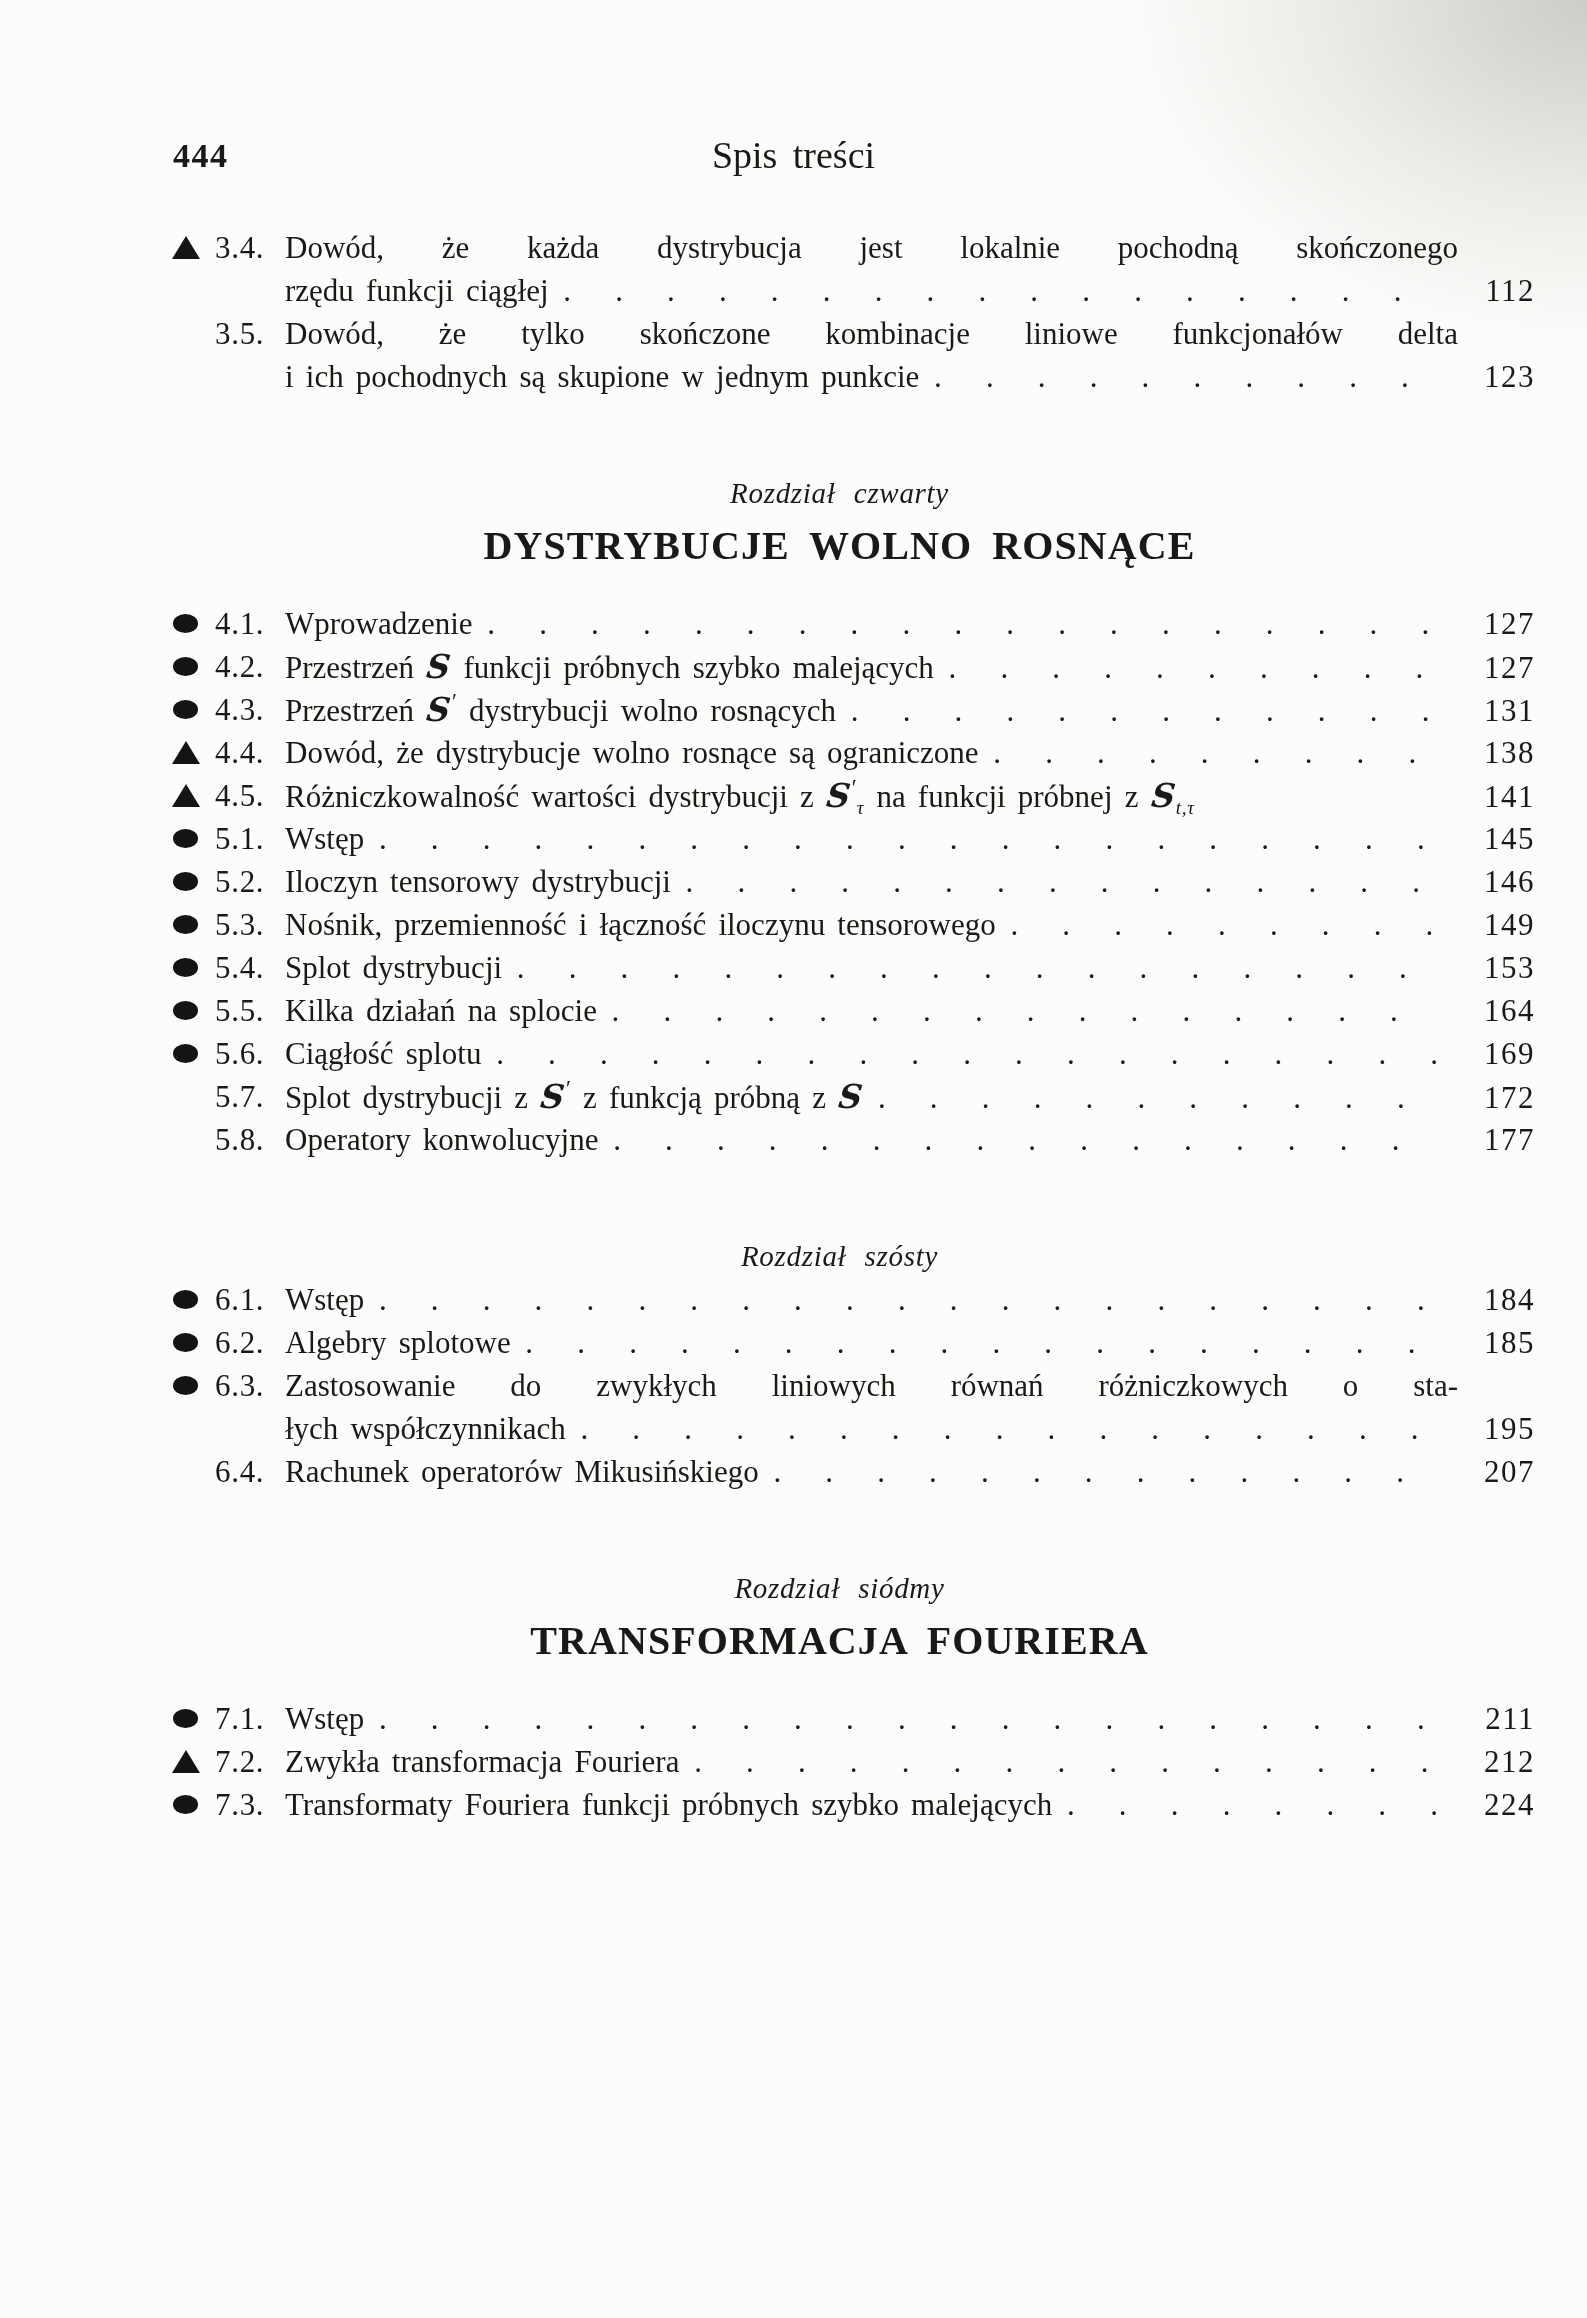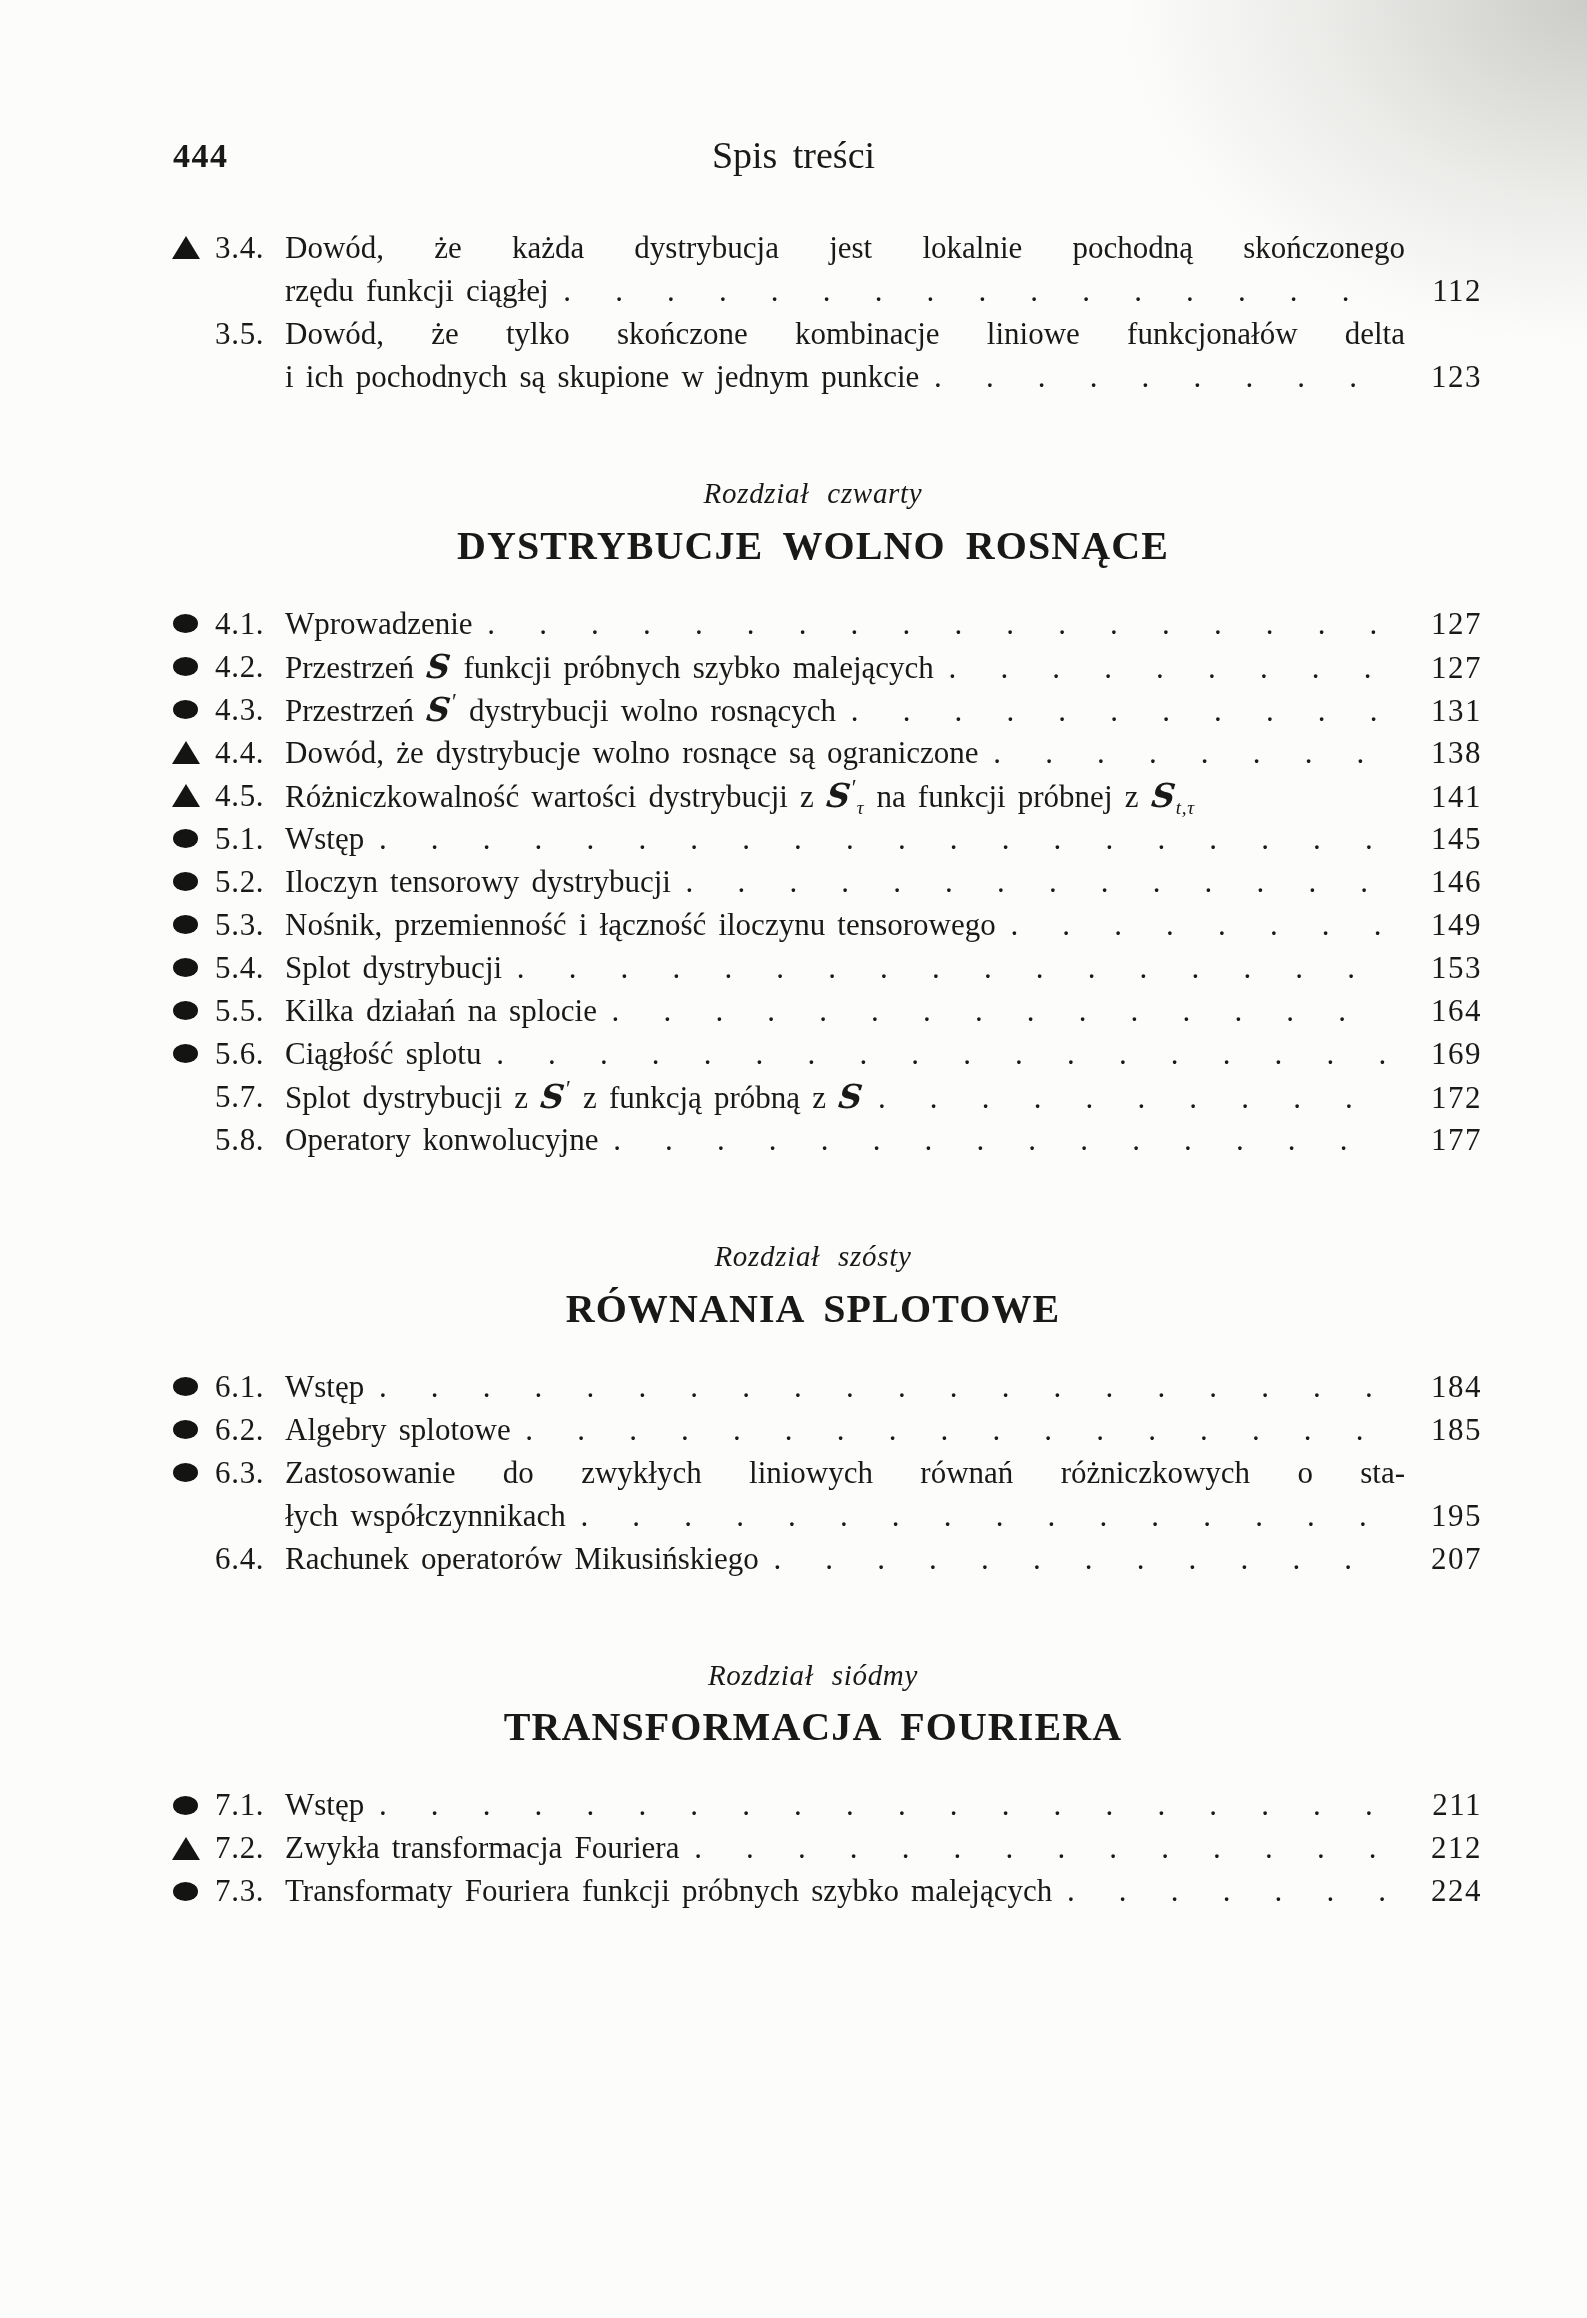--- a/index.html
+++ b/index.html
@@ -14,21 +14,21 @@
   .corner-shade{
     position:absolute;top:0;right:0;width:456px;height:338px;
     background:radial-gradient(ellipse at 100% 0%,
       rgba(110,110,106,0.34) 0%,
       rgba(150,150,146,0.16) 42%,
       rgba(170,170,166,0.0) 72%);
     pointer-events:none;
   }
   .page{
     position:relative;
-    padding:134px 106px 0 173px; 
+    padding:134px 53px 0 173px; 
     box-sizing:border-box;
     width:1588px;
   }
   
   .header{position:relative;height:43px;line-height:43px;margin-bottom:49px;}
   .folio{font-size:34px;font-weight:700;letter-spacing:1.5px;}
   .running-title{
     position:absolute;left:0;top:0;width:1241px; 
     text-align:center;font-size:38px;font-weight:400;word-spacing:5.9px;
   }
@@ -260,21 +260,20 @@
         <div class="body">
           <div class="line last">
             <span class="txt">Operatory konwolucyjne</span>
             <span class="dots">. . . . . . . . . . . . . . . . . . . . . . . . . . . . . . . . . . . . . . . . . . . . . . . . . . . . . . . . . . . .</span>
             <span class="pageno">177</span>
           </div>
         </div>
       </div>
       <div class="chapter-head">
         <div class="chapter-label">Rozdział szósty</div>
-        <div class="chapter-title">RÓWNANIA SPLOTOWE</div>
       </div>
       <div class="entry">
         <span class="marker bullet"></span>
         <span class="num">6.1.</span>
         <div class="body">
           <div class="line last">
             <span class="txt">Wstęp</span>
             <span class="dots">. . . . . . . . . . . . . . . . . . . . . . . . . . . . . . . . . . . . . . . . . . . . . . . . . . . . . . . . . . . .</span>
             <span class="pageno">184</span>
           </div>

